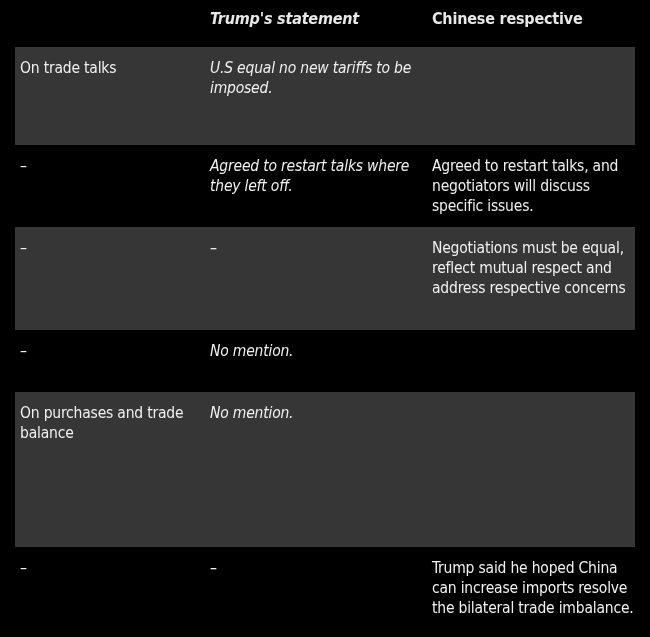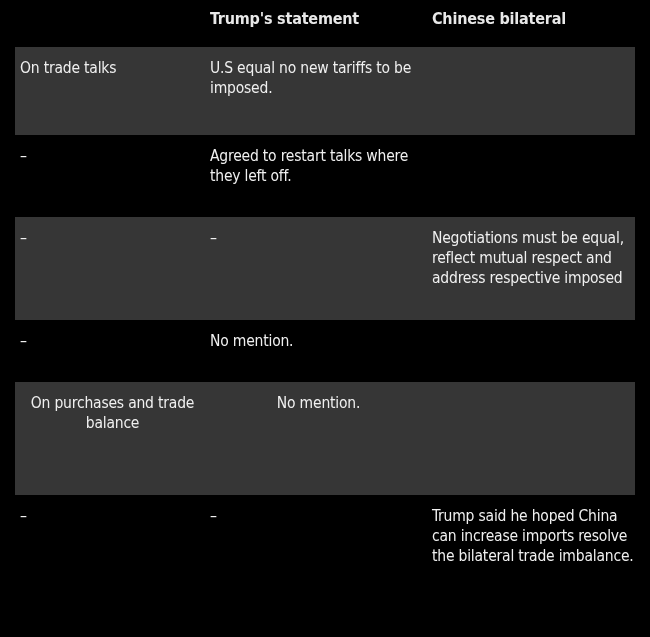--- a/index.html
+++ b/index.html
@@ -44,53 +44,54 @@
     .row.shaded {
       background: #363636;
     }
     .cell {
       font-size: 15.5px;
       line-height: 20px;
       padding-left: 5px;
       white-space: normal;
       letter-spacing: -0.2px;
     }
-    .row .cell:nth-child(2) { padding-left: 5px; }
+    .row .cell:nth-child(2) { padding-left: 5px; font-style: italic; }
     .row .cell:nth-child(3) { padding-left: 5px; }
-    .r1 { height: 88px; }
+    .r1 { height: 98px; }
     .r2 { height: 82px; }
     .r3 { height: 103px; }
     .r4 { height: 62px; }
-    .r5 { height: 113px; text-align: center; }
+    .r5 { height: 155px; }
     .r6 { height: 119px; }
   </style>
 </head>
 <body>
 
 <div class="table">
   <div class="row header">
     <div class="cell"></div>
     <div class="cell">Trump's statement</div>
-    <div class="cell">Chinese bilateral</div>
+    <div class="cell">Chinese respective</div>
   </div>
 
   <div class="row body shaded r1">
     <div class="cell">On trade talks</div>
     <div class="cell">U.S equal no new tariffs to be imposed.</div>
   </div>
 
   <div class="row body r2">
     <div class="cell">–</div>
     <div class="cell">Agreed to restart talks where they left off.</div>
+    <div class="cell">Agreed to restart talks, and negotiators will discuss specific issues.</div>
   </div>
 
   <div class="row body shaded r3">
     <div class="cell">–</div>
     <div class="cell">–</div>
-    <div class="cell">Negotiations must be equal, reflect mutual respect and address respective imposed</div>
+    <div class="cell">Negotiations must be equal, reflect mutual respect and address respective concerns</div>
   </div>
 
   <div class="row body r4">
     <div class="cell">–</div>
     <div class="cell">No mention.</div>
   </div>
 
   <div class="row body shaded r5">
     <div class="cell">On purchases and trade balance</div>
     <div class="cell">No mention.</div>

